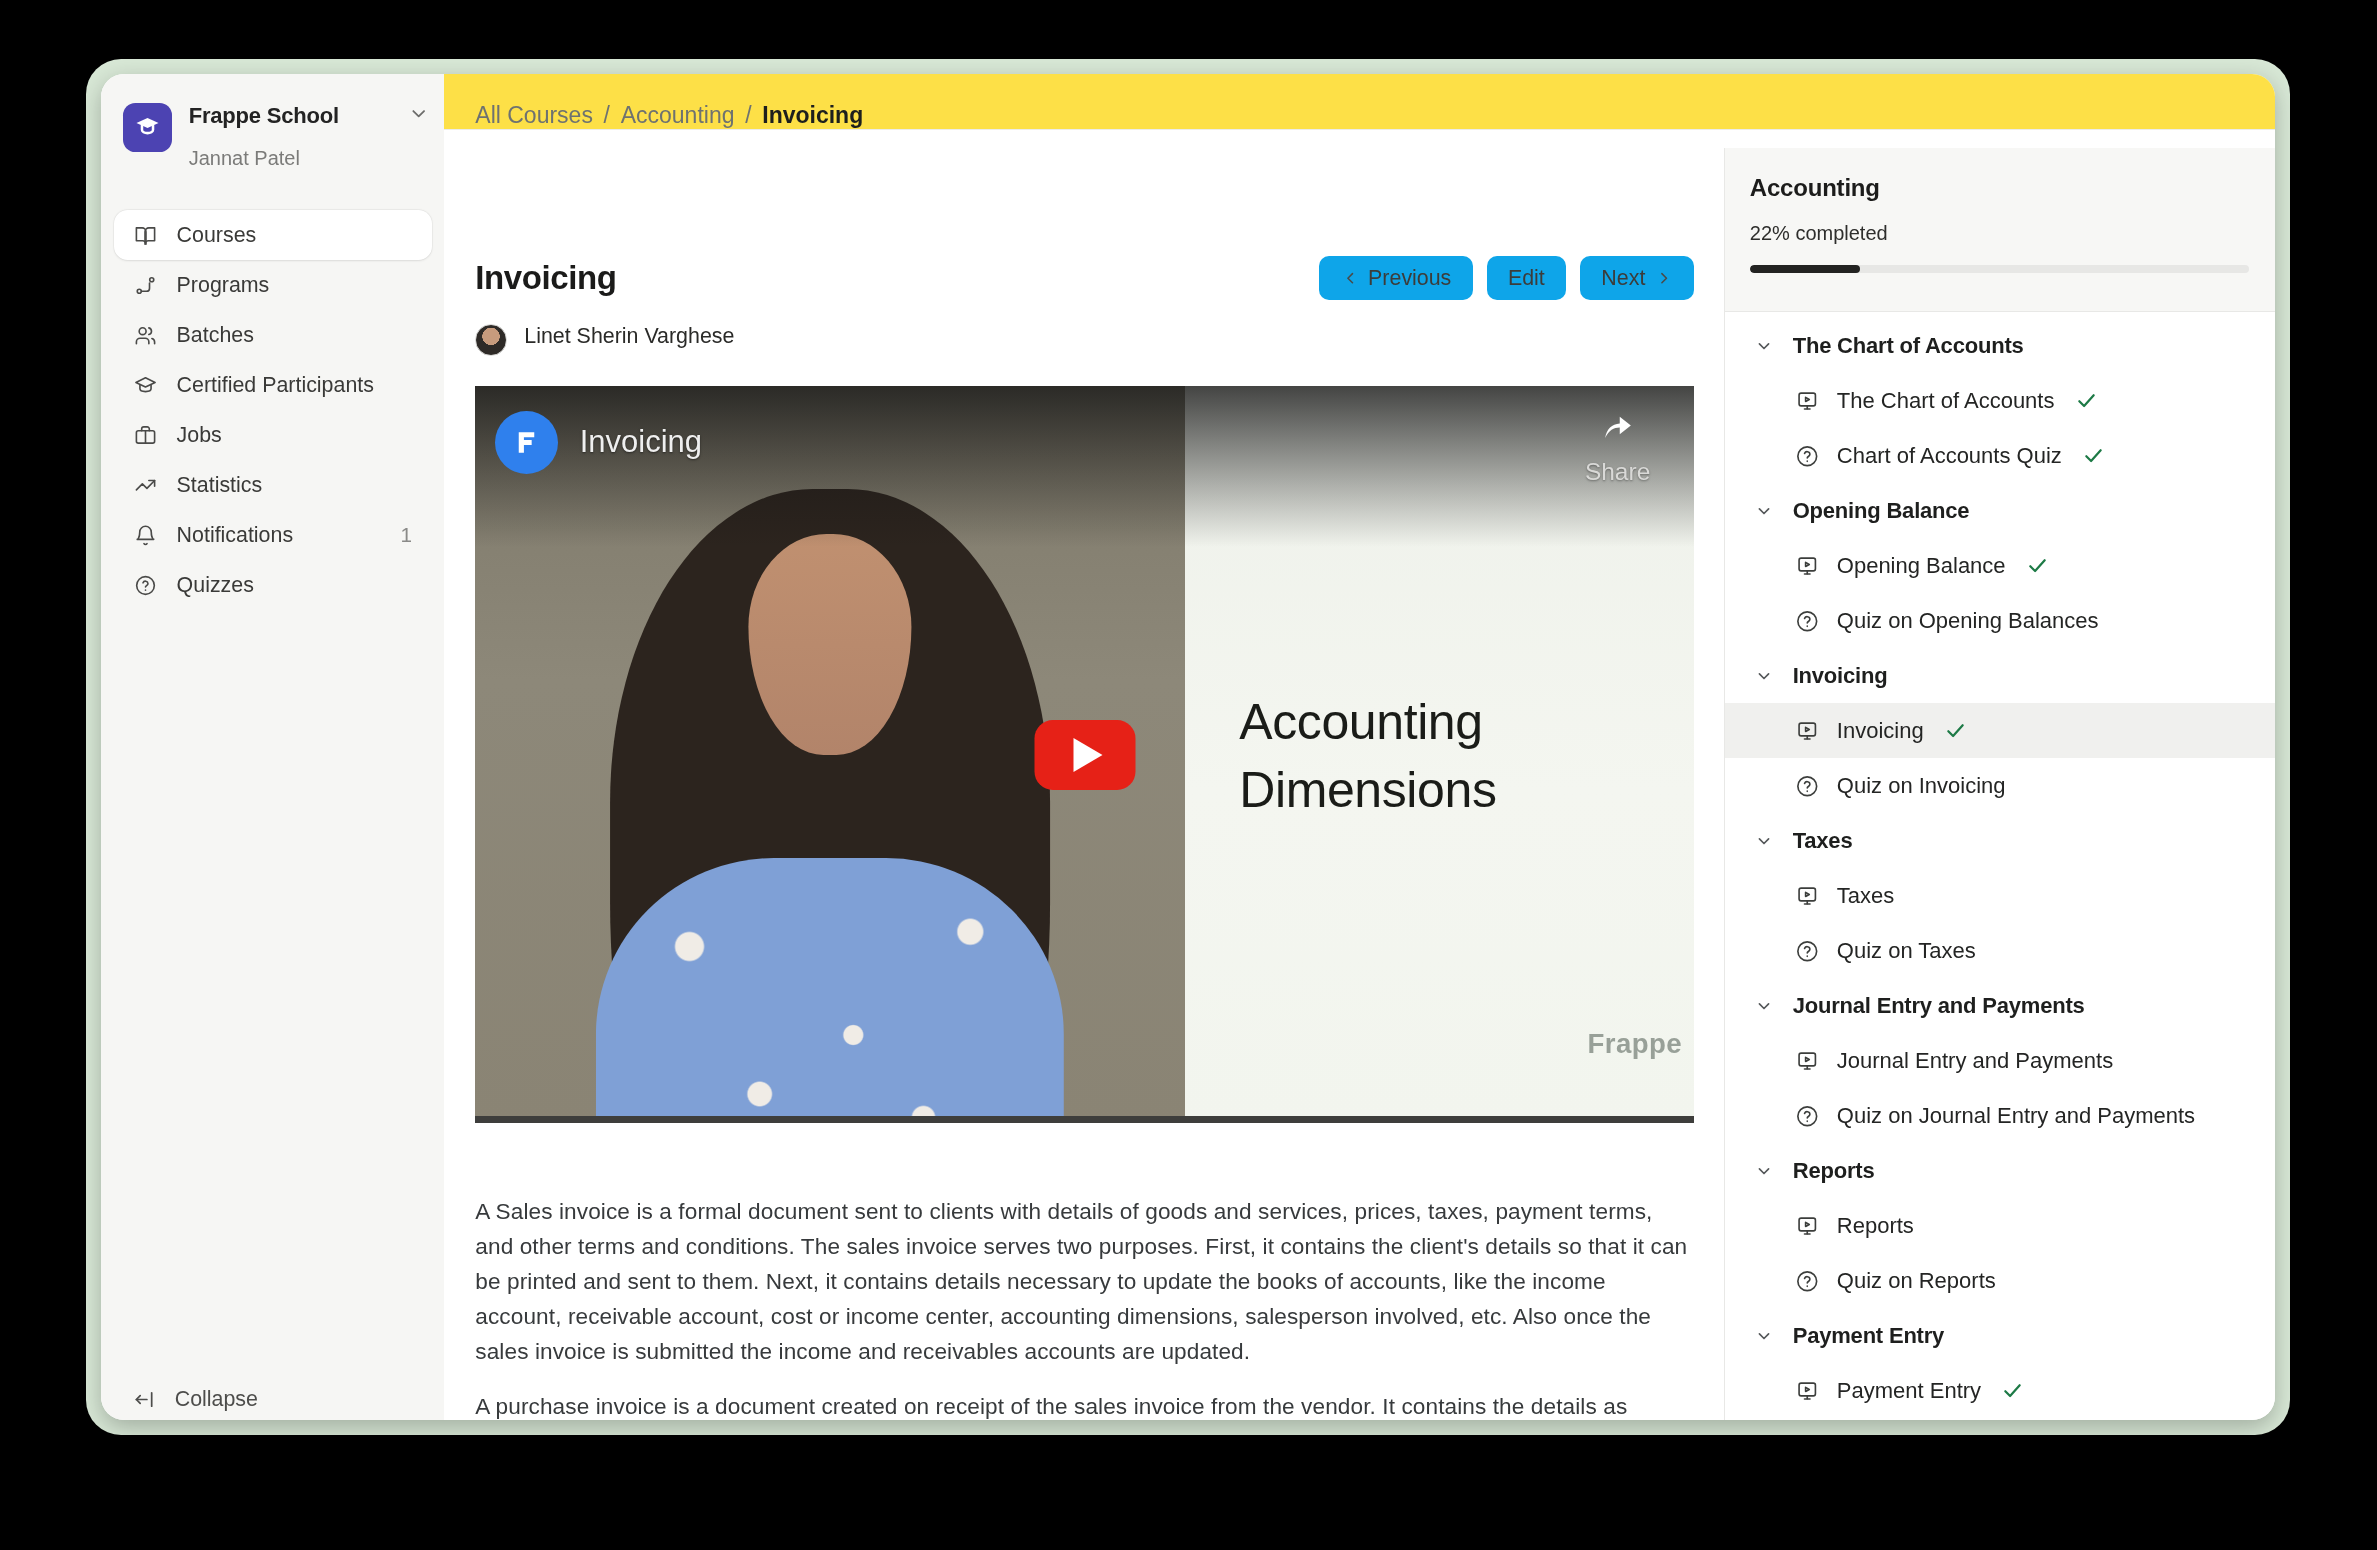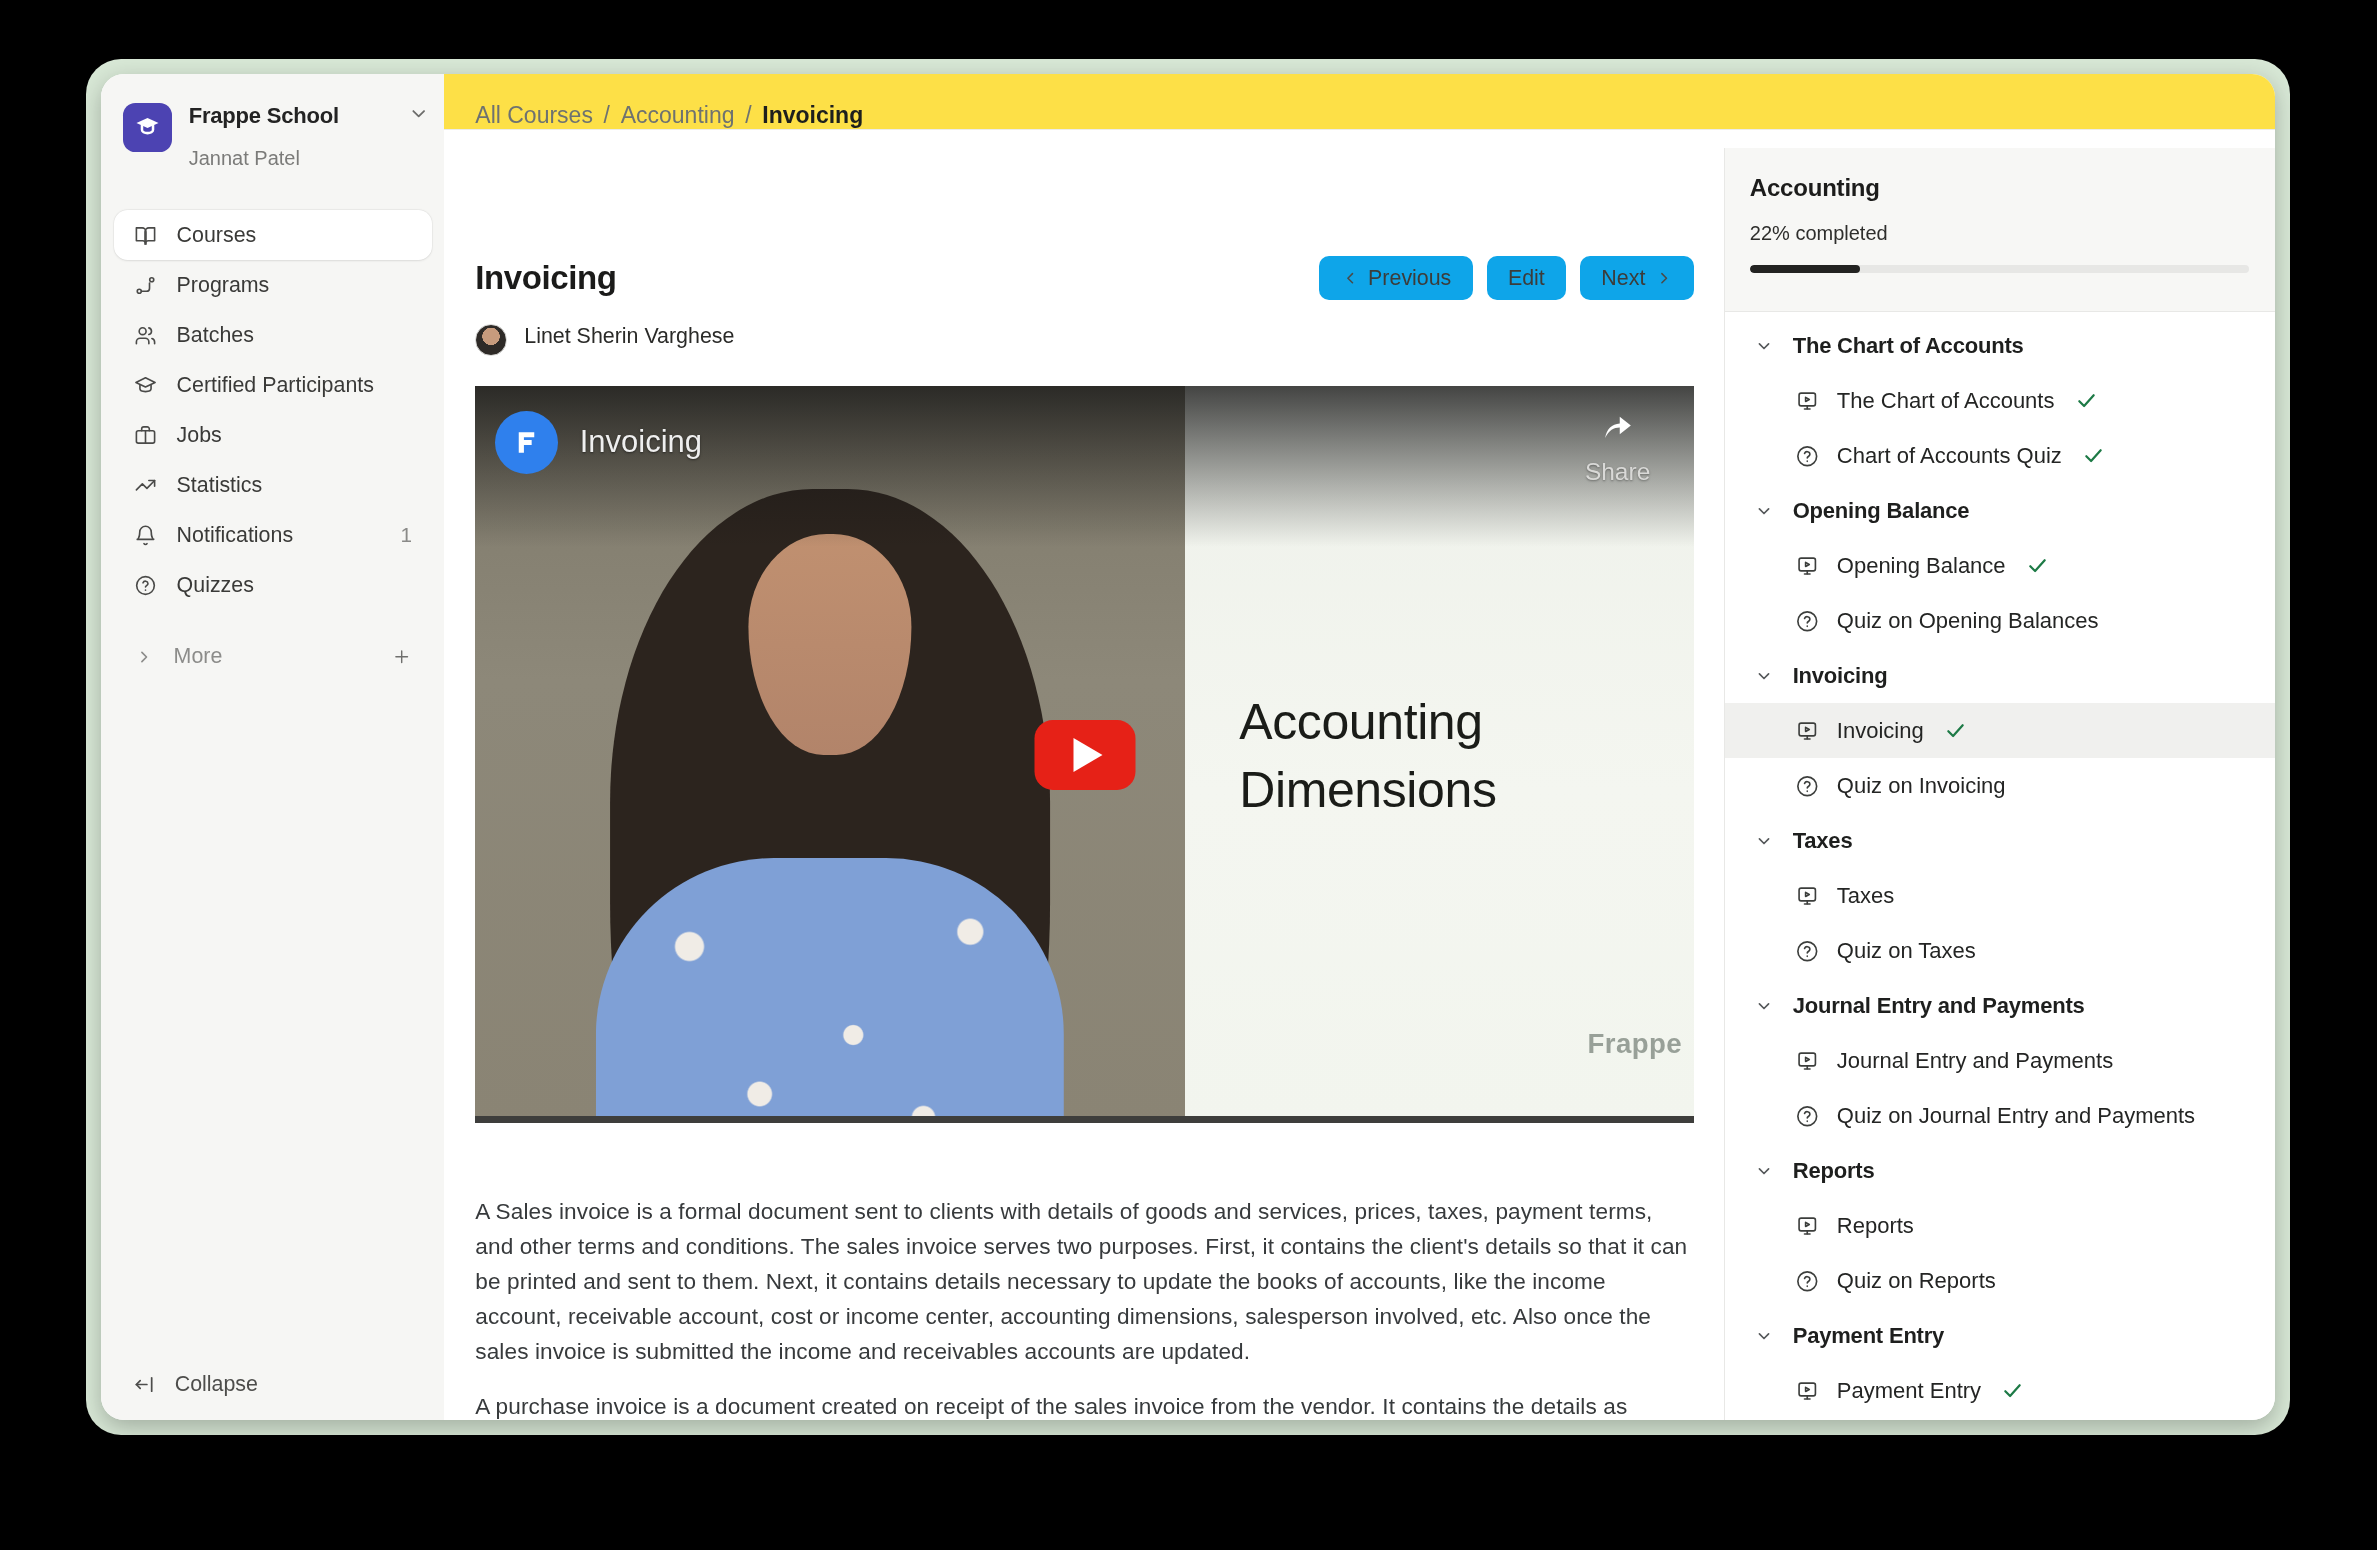--- a/index.html
+++ b/index.html
@@ -26,21 +26,21 @@
   .menu { position:absolute; left:12.3px; right:12.3px; top:136px; }
   .menu-item { height:50px; display:flex; align-items:center; gap:20px;
     padding:0 20px; border-radius:13.8px; color:#3a3a38; font-size:21.4px; cursor:pointer; }
   .menu-item .mi-icon { width:23px; height:23px; color:#4a4a48; flex:0 0 auto; }
   .menu-item.active { background:#fff; box-shadow:0 0.8px 2.3px rgba(0,0,0,.09), 0 0 0 0.8px rgba(0,0,0,.03); }
   .menu-item .mi-badge { margin-left:auto; color:#8a8a88; font-size:20.7px; }
   .menu-item.muted { color:#8c8c8a; margin-top:21.4px; }
   .menu-item.muted .mi-icon { color:#8c8c8a; width:20px; height:20px; }
   .menu-item .mi-plus { margin-left:auto; width:21.4px; height:21.4px; color:#6f6f6d; }
 
-  .collapse-row { position:absolute; left:32px; bottom:23px; display:flex; align-items:center;
+  .collapse-row { position:absolute; left:32px; bottom:8px; display:flex; align-items:center;
     gap:18.4px; color:#4d4d4b; font-size:21.4px; cursor:pointer; }
   .collapse-row .mi-icon { width:23px; height:23px; color:#4d4d4b; }
 
   
   .topbar { position:absolute; left:343px; right:0; top:0; height:56px; background:#fde047;
     border-bottom:1.5px solid #ececea; display:flex; align-items:flex-end; padding-left:31px; }
   .crumbs { font-size:23px; color:#6e7270; display:flex; gap:10.7px; align-items:center; }
   .crumb-link { cursor:pointer; }
   .crumb-current { color:#1d1f1d; font-weight:600; }
 
@@ -201,29 +201,20 @@
             <span class="mi-badge">1</span>
           </div>
           <div class="menu-item">
             <svg class="mi-icon" viewBox="0 0 24 24" fill="none" stroke="currentColor" stroke-width="1.7" stroke-linecap="round" stroke-linejoin="round">
               <circle cx="12" cy="12" r="9.2"></circle>
               <path d="M9.4 9.2a2.7 2.7 0 0 1 5.2.9c0 1.8-2.6 2.3-2.6 3.5"></path>
               <path d="M12 16.8v.2"></path>
             </svg>
             <span>Quizzes</span>
           </div>
-          <div class="menu-item muted">
-            <svg class="mi-icon" viewBox="0 0 24 24" fill="none" stroke="currentColor" stroke-width="2" stroke-linecap="round" stroke-linejoin="round">
-              <polyline points="9.5 6.5 15 12 9.5 17.5"></polyline>
-            </svg>
-            <span>More</span>
-            <svg class="mi-plus" viewBox="0 0 24 24" fill="none" stroke="currentColor" stroke-width="1.6" stroke-linecap="round" stroke-linejoin="round">
-              <path d="M12 5.5v13M5.5 12h13"></path>
-            </svg>
-          </div>
         </div>
 
       <div class="collapse-row">
         <svg class="mi-icon" viewBox="0 0 24 24" fill="none" stroke="currentColor" stroke-width="1.8" stroke-linecap="round" stroke-linejoin="round">
             <path d="M3.5 12h11"></path>
             <polyline points="7.5 8 3.5 12 7.5 16"></polyline>
             <path d="M19.5 5v14"></path>
           </svg>
         <span>Collapse</span>
       </div>

